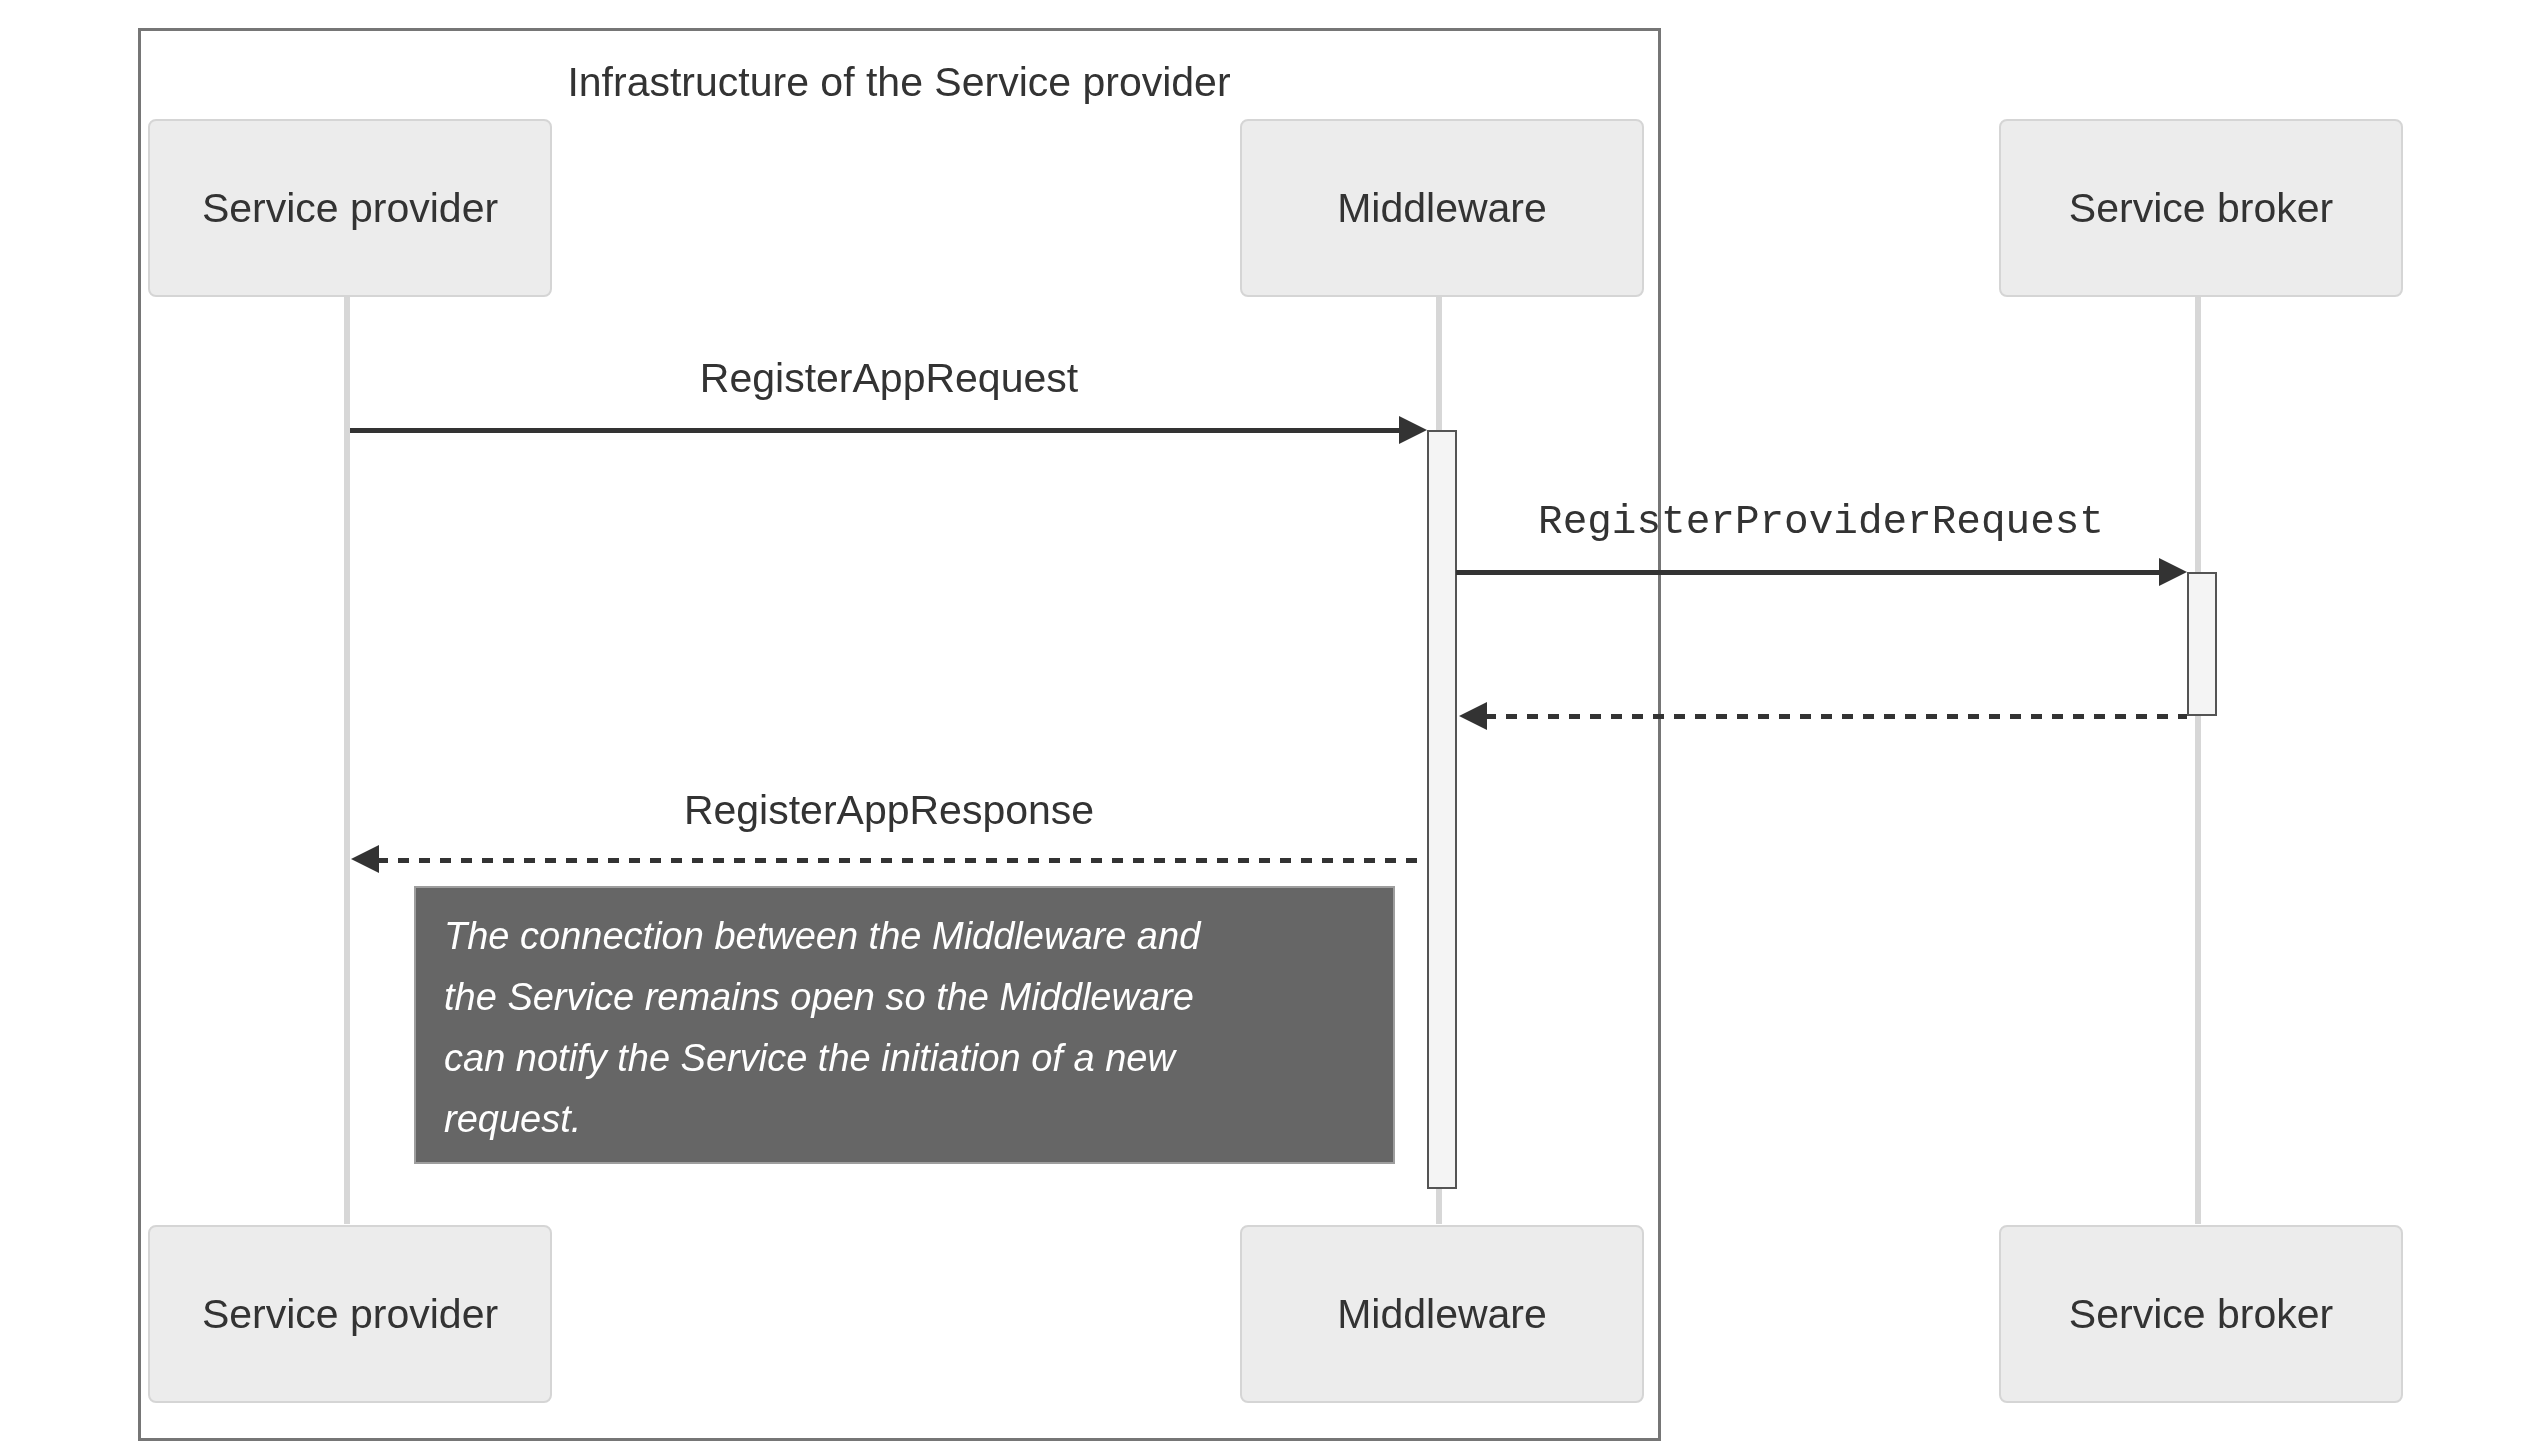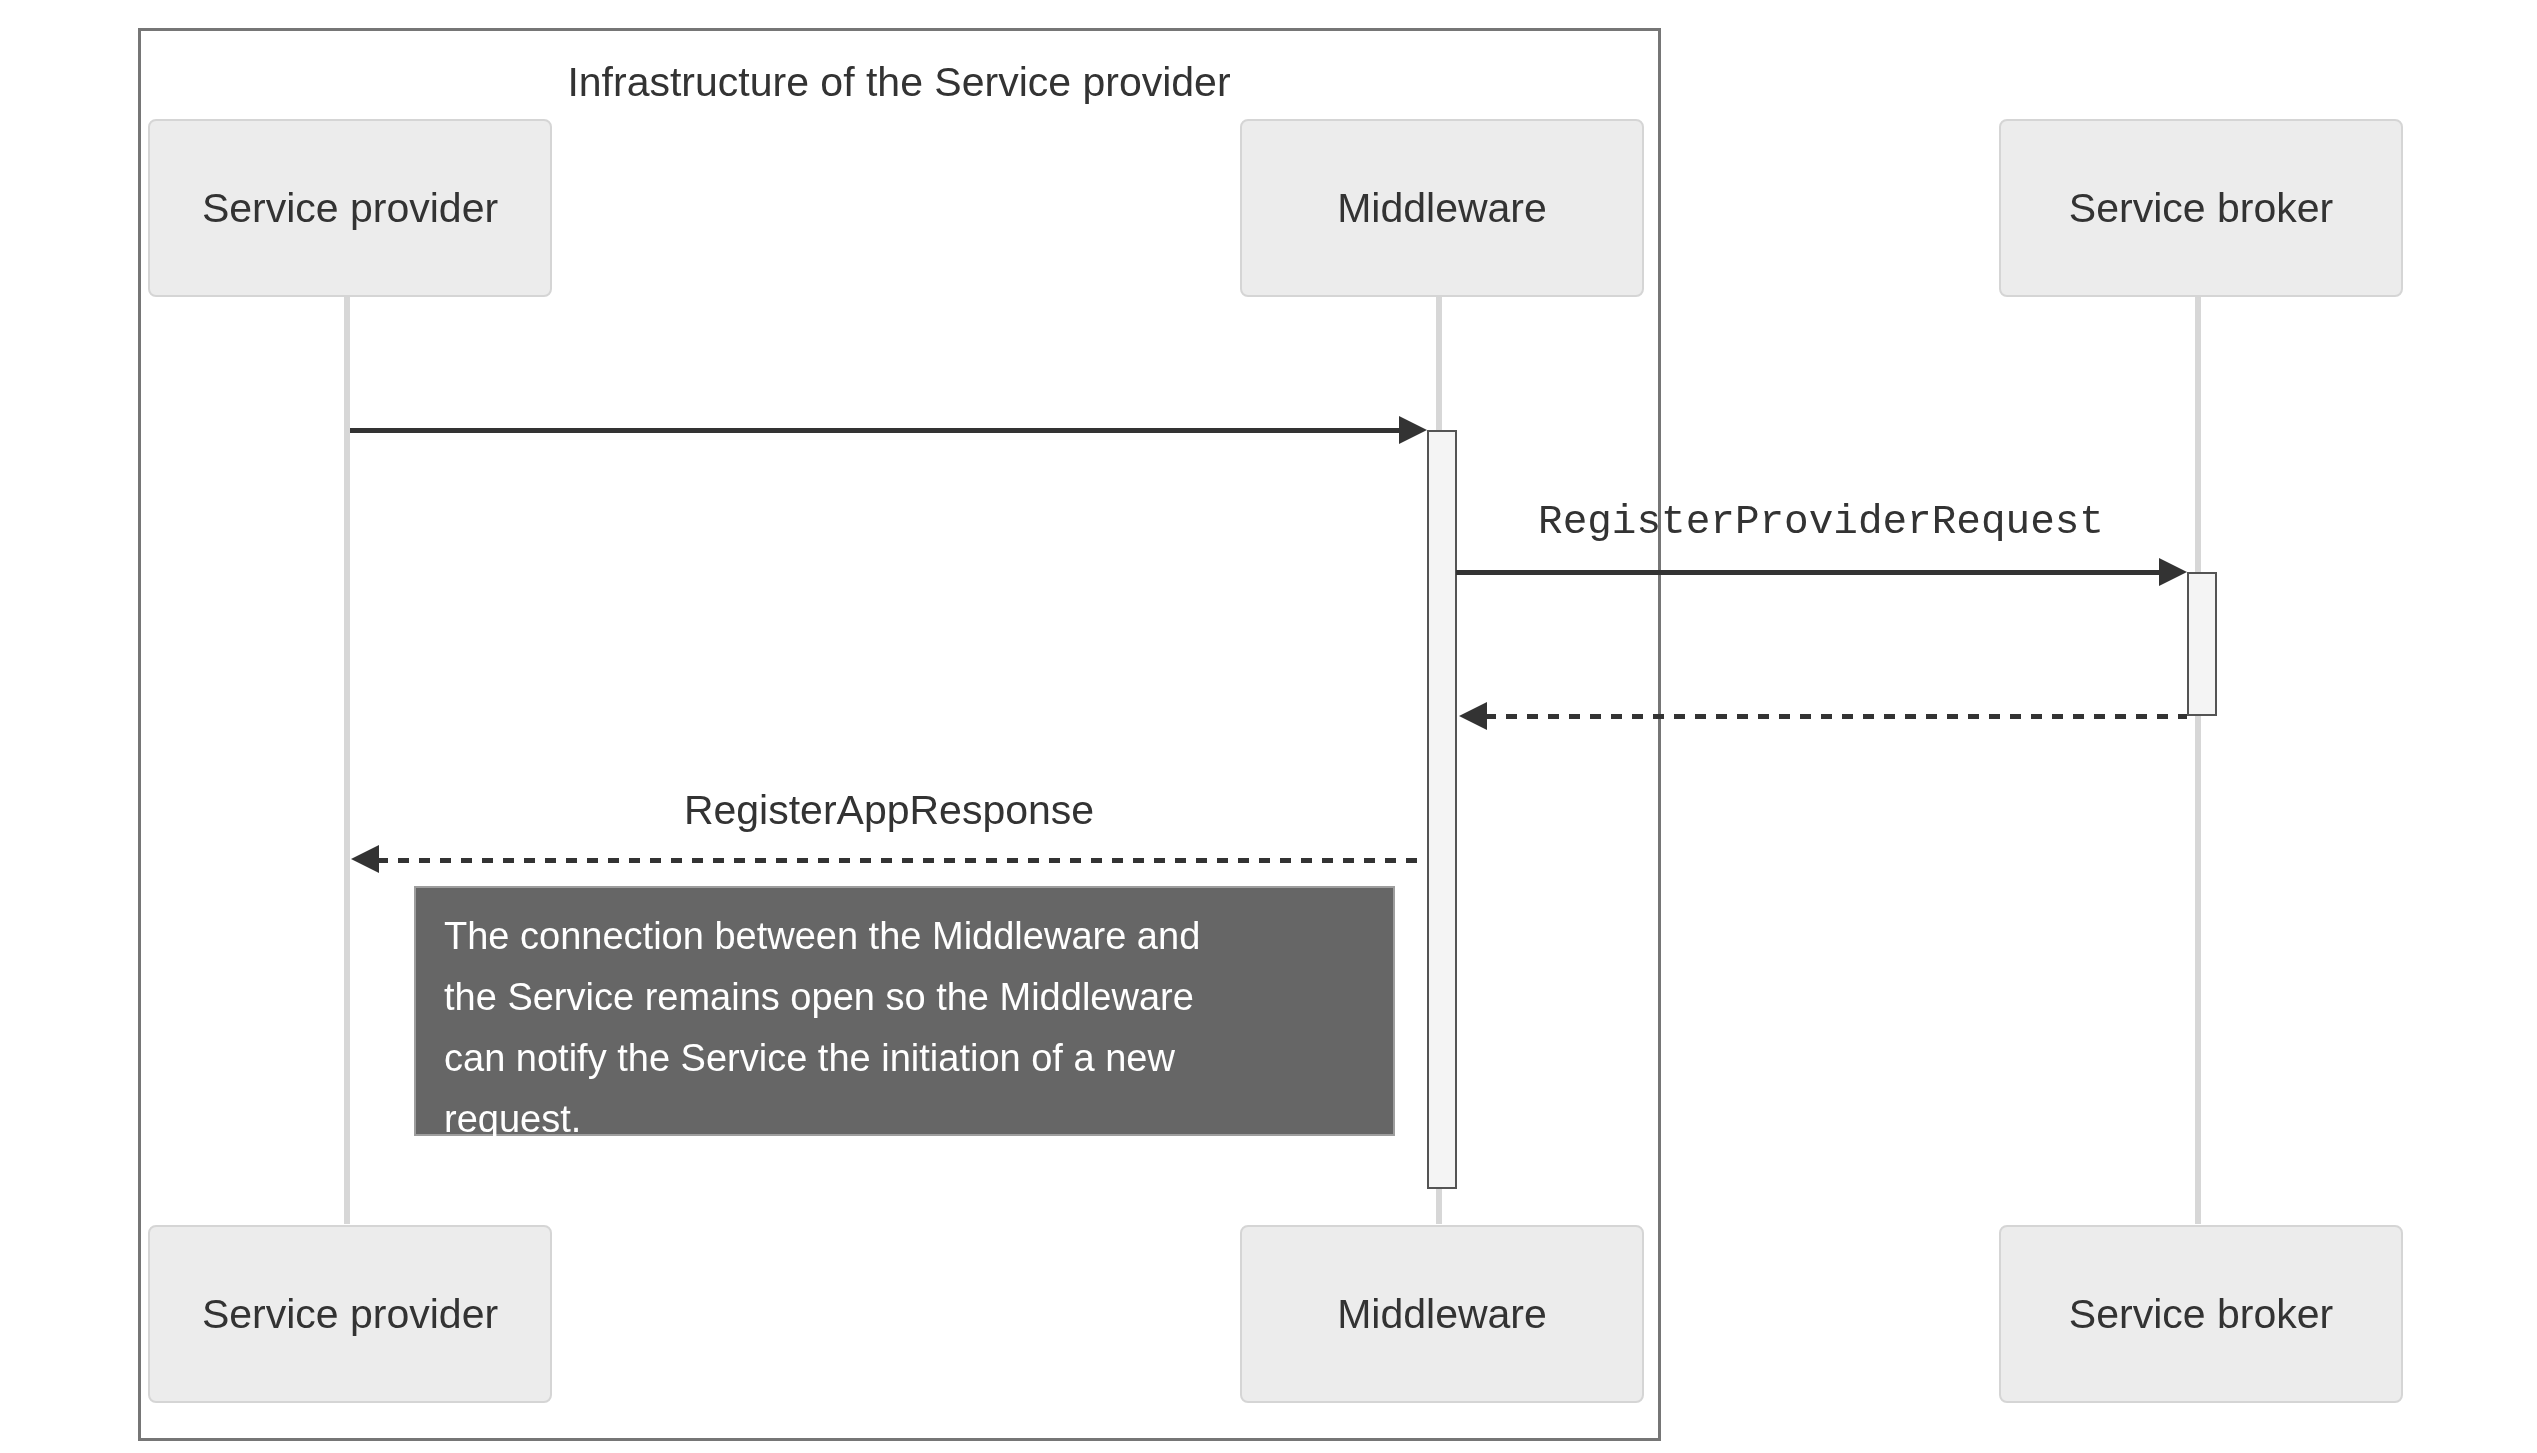--- a/index.html
+++ b/index.html
@@ -54,41 +54,42 @@
 
   
   .lbl{transform:translate(-50%,-50%);white-space:nowrap;font-size:41px;color:#333333;}
   #frame-title{left:899px;top:66px;margin-top:16px;}
   #msg1-label{left:889px;top:378px;}
   #msg2-label{left:1821px;top:522px;font-family:Liberation Mono, monospace;}
   #msg3-label{left:1821px;top:666px;}
   #msg4-label{left:889px;top:810px;}
 
   
-  #note{left:414px;top:886px;width:981px;height:250px;background:#666666;
+  #note{left:414px;top:886px;width:981px;height:278px;background:#666666;
         border:2.6px solid #9e9e9e;box-sizing:border-box;color:#ffffff;
-        font-size:38px;line-height:61px;padding:18px 28px;white-space:pre-line;}
+        font-size:38px;line-height:61px;padding:18px 28px;white-space:pre-line;font-style:italic;}
 </style>
 </head>
 <body>
 
 <div id="canvas">
 
   <div class="abs" id="frame"></div>
   <div class="abs lbl" id="frame-title">Infrastructure of the Service provider</div>
 
   <div class="abs lifeline" id="lifeline-sp"></div>
   <div class="abs lifeline" id="lifeline-mw"></div>
   <div class="abs lifeline" id="lifeline-sb"></div>
 
   <div class="abs activation" id="act-mw"></div>
   <div class="abs activation" id="act-sb"></div>
 
   <div class="abs solid-line" id="msg1-line"></div>
   <div class="abs ah ah-right" id="msg1-ah"></div>
+  <div class="abs lbl" id="msg1-label">RegisterAppRequest</div>
 
   <div class="abs solid-line" id="msg2-line"></div>
   <div class="abs ah ah-right" id="msg2-ah"></div>
   <div class="abs lbl" id="msg2-label">RegisterProviderRequest</div>
 
   <div class="abs dashed-line" id="msg3-line"></div>
   <div class="abs ah ah-left" id="msg3-ah"></div>
 
   <div class="abs dashed-line" id="msg4-line"></div>
   <div class="abs ah ah-left" id="msg4-ah"></div>

